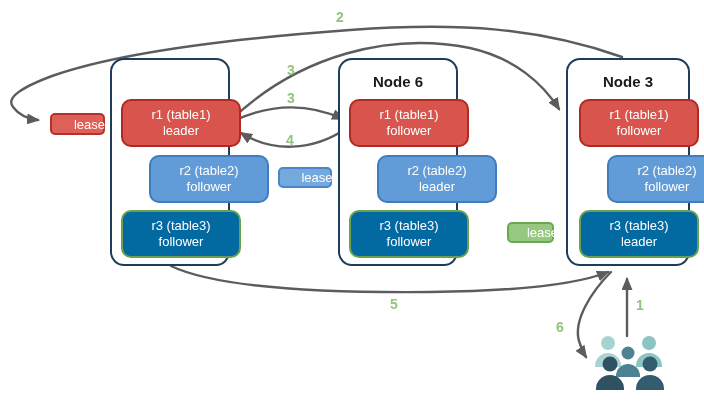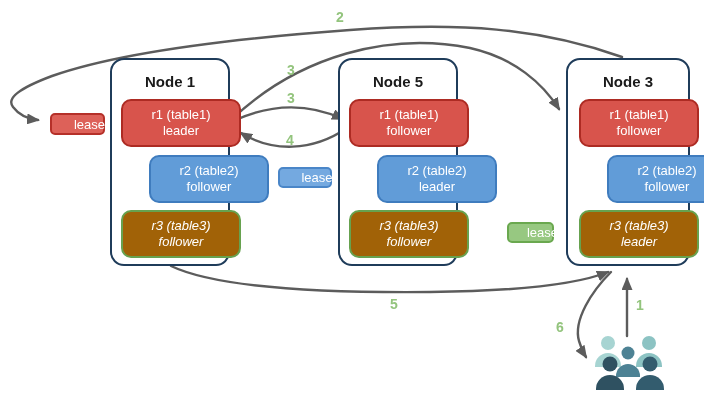--- a/index.html
+++ b/index.html
@@ -16,21 +16,21 @@
     font-size:15px;font-weight:bold;color:#1a1a1a;
   }
   .range{
     position:absolute;left:9px;width:120px;height:48px;border-radius:10px;
     box-sizing:border-box;border:2px solid;display:flex;flex-direction:column;
     align-items:center;justify-content:center;color:#ffffff;font-size:13px;line-height:1.25;
     text-align:center;
   }
   .r-red{background:#d8544c;border-color:#ad2b23;}
   .r-blue{background:#619cd8;border-color:#3f7cbe;margin-left:28px;}
-  .r-green{background:#a16207;border-color:#67a24f;font-style:italic;}
+  .r-green{background:#0369a1;border-color:#67a24f;}
   .rng1{top:39px;} .rng2{top:95px;} .rng3{top:150px;}
   .lease{
     position:absolute;border-radius:5px;border:2px solid;box-sizing:border-box;
     color:#ffffff;font-size:13px;display:flex;align-items:center;justify-content:center;padding-left:24px;
   }
   .lease-red{left:50px;top:113px;width:55px;height:22px;background:#dd6159;border-color:#b53029;}
   .lease-blue{left:278px;top:167px;width:54px;height:21px;background:#74a9e0;border-color:#4a86c8;}
   .lease-green{left:507px;top:222px;width:47px;height:21px;background:#97c881;border-color:#6aa84f;}
   .step-num{
     position:absolute;transform:translate(-50%,-50%);
@@ -77,37 +77,36 @@
         <path d="M596 390 L596 389 A14 14 0 0 1 624 389 L624 390 Z"></path>
       </g>
       <g fill="#335c6e">
         <circle cx="650" cy="364" r="7.5"></circle>
         <path d="M636 390 L636 389 A14 14 0 0 1 664 389 L664 390 Z"></path>
       </g>
     </g>
   </svg>
 
   <div class="node" style="left:110px;width:120px;">
-    <div class="node-title">Node 1</div>
     <div class="range r-red rng1">
       <span>r1 (table1)</span>
       <span>leader</span>
     </div>
     <div class="range r-blue rng2">
       <span>r2 (table2)</span>
       <span>follower</span>
     </div>
     <div class="range r-green rng3">
       <span>r3 (table3)</span>
       <span>follower</span>
     </div>
   </div>
 
   <div class="node" style="left:338px;width:120px;">
-    <div class="node-title">Node 5</div>
+    <div class="node-title">Node 6</div>
     <div class="range r-red rng1">
       <span>r1 (table1)</span>
       <span>follower</span>
     </div>
     <div class="range r-blue rng2">
       <span>r2 (table2)</span>
       <span>leader</span>
     </div>
     <div class="range r-green rng3">
       <span>r3 (table3)</span>

